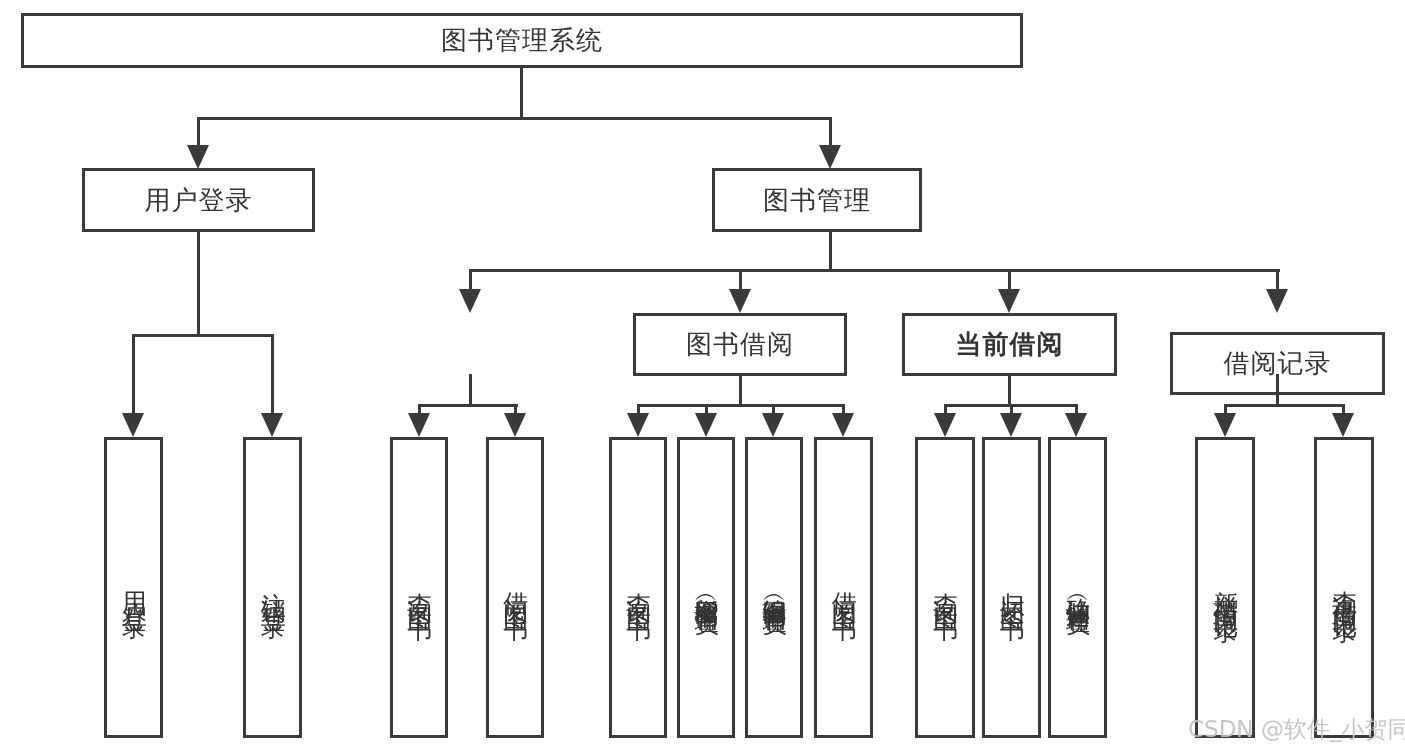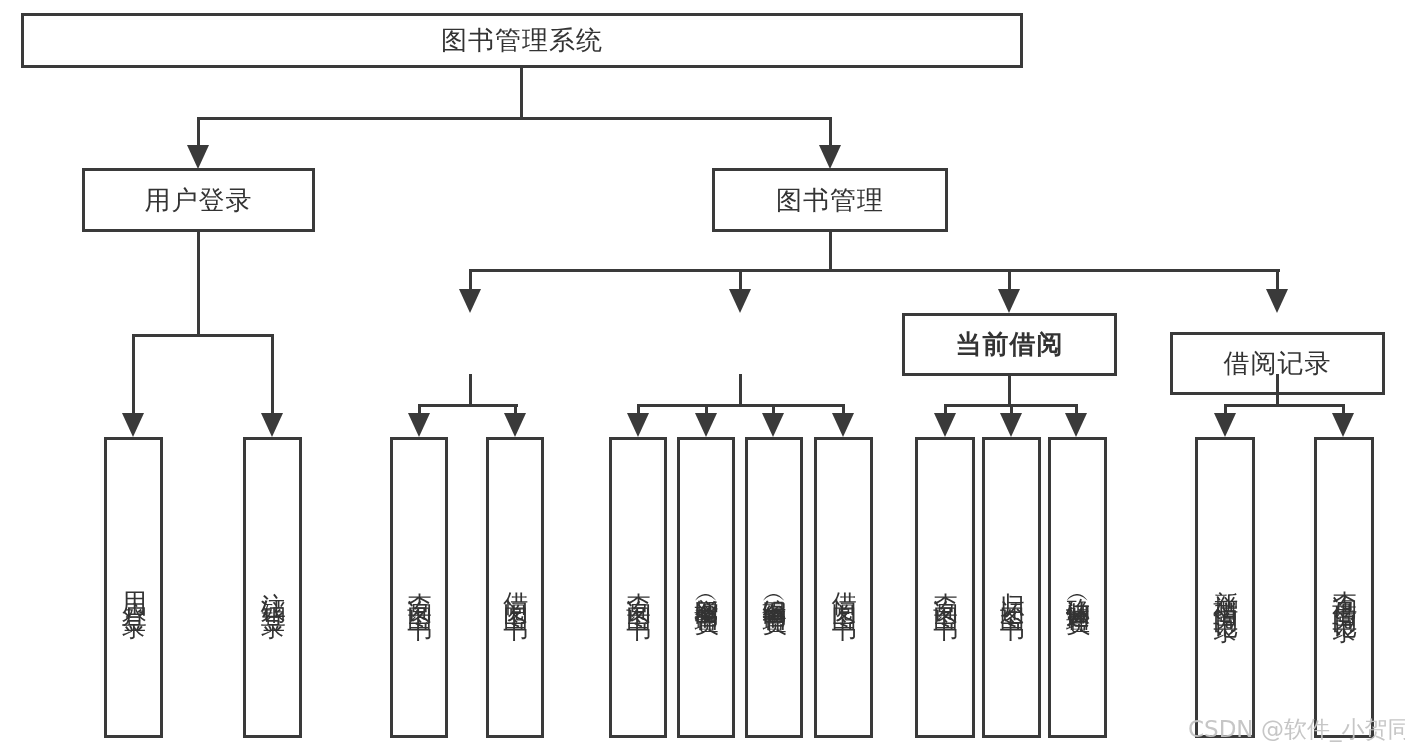--- a/index.html
+++ b/index.html
@@ -62,21 +62,21 @@
   <div class="vline" style="left:520px;top:66px;height:53px;"></div>
   <div class="hline" style="left:197px;top:117px;width:635px;"></div>
   <div class="vline" style="left:197px;top:117px;height:32px;"></div>
   <div class="arrow" style="left:187px;top:145px;"></div>
   <div class="vline" style="left:829px;top:117px;height:32px;"></div>
   <div class="arrow" style="left:819px;top:145px;"></div>
 
   <div class="box hbox" style="left:82px;top:168px;width:233px;height:64px;">
     <span>用户登录</span>
   </div>
-  <div class="box hbox" style="left:712px;top:168px;width:236px;height:64px;">
+  <div class="box hbox" style="left:712px;top:168px;width:210px;height:64px;">
     <span>图书管理</span>
   </div>
 
   <div class="vline" style="left:197px;top:230px;height:107px;"></div>
   <div class="hline" style="left:132px;top:334px;width:142px;"></div>
   <div class="vline" style="left:132px;top:334px;height:84px;"></div>
   <div class="arrow" style="left:122px;top:413px;"></div>
   <div class="vline" style="left:271px;top:334px;height:84px;"></div>
   <div class="arrow" style="left:261px;top:413px;"></div>
 
@@ -84,20 +84,23 @@
   <div class="hline" style="left:469px;top:269px;width:811px;"></div>
   <div class="vline" style="left:469px;top:269px;height:24px;"></div>
   <div class="arrow" style="left:459px;top:289px;"></div>
   <div class="vline" style="left:739px;top:269px;height:24px;"></div>
   <div class="arrow" style="left:729px;top:289px;"></div>
   <div class="vline" style="left:1008px;top:269px;height:24px;"></div>
   <div class="arrow" style="left:998px;top:289px;"></div>
   <div class="vline" style="left:1276px;top:269px;height:24px;"></div>
   <div class="arrow" style="left:1266px;top:289px;"></div>
 
+  <div class="box hbox" style="left:633px;top:313px;width:214px;height:63px;">
+    <span>图书借阅</span>
+  </div>
   <div class="box hbox" style="left:902px;top:313px;width:215px;height:63px;font-weight:bold;">
     <span>当前借阅</span>
   </div>
   <div class="box hbox" style="left:1170px;top:313px;width:215px;height:63px;margin-top:19px;">
     <span>借阅记录</span>
   </div>
 
   <div class="vline" style="left:469px;top:374px;height:32px;"></div>
   <div class="hline" style="left:418px;top:404px;width:100px;"></div>
   <div class="vline" style="left:418px;top:404px;height:14px;"></div>

